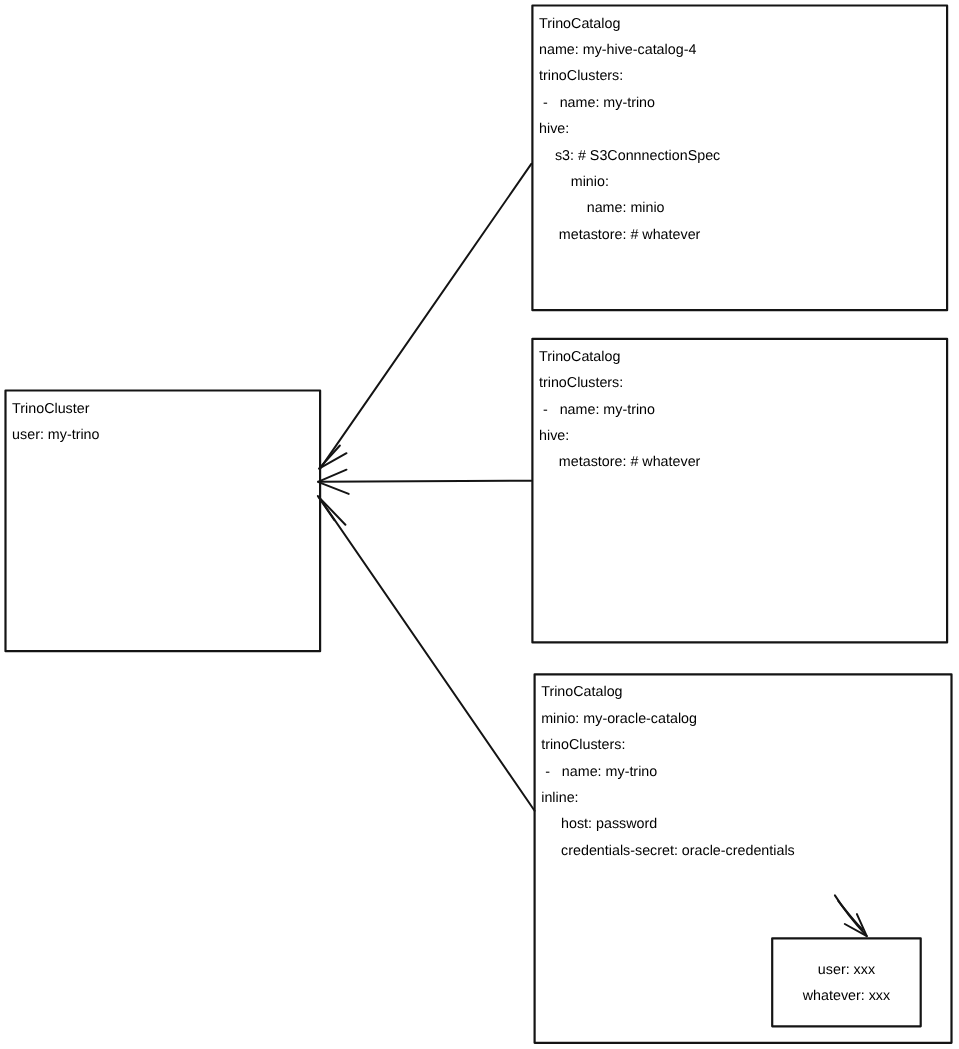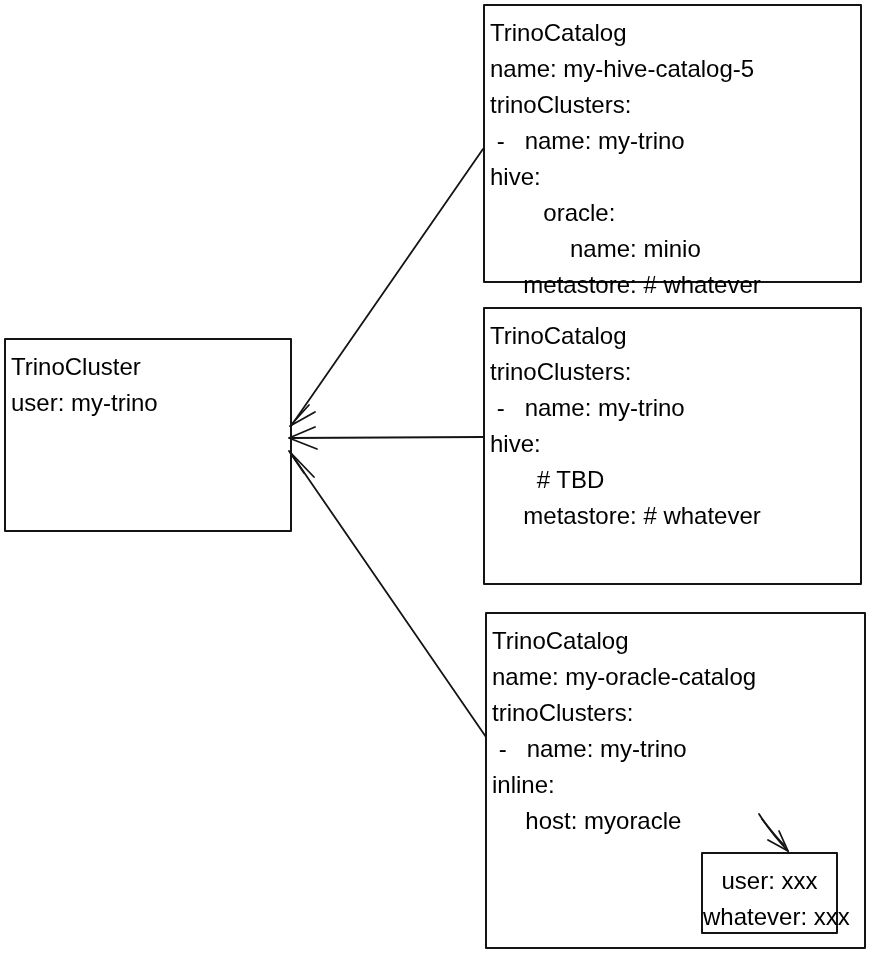--- a/index.html
+++ b/index.html
@@ -12,28 +12,27 @@
     overflow: hidden;
   }
   .box {
     position: absolute;
     box-sizing: border-box;
     border: 2px solid #141414;
     background: #ffffff;
     border-radius: 1px;
   }
   .box .tline {
-    font-size: 24px;
+    font-size: 13px;
     line-height: 24px;
     color: #000000;
     white-space: pre;
-    margin-top: 12px;
   }
   .pad { padding: 3px 2px 0 5px; }
-  #cluster-box  { left: 4px;   top: 338px; width: 288px; height: 194px; }
+  #cluster-box  { left: 4px;   top: 354px; width: 288px; height: 239px; }
   #catalog1-box { left: 483px; top: 4px;   width: 379px; height: 279px; }
   #catalog2-box { left: 483px; top: 307px; width: 379px; height: 278px; }
   #catalog3-box { left: 485px; top: 612px; width: 381px; height: 337px; }
   #secret-box   {
     left: 701px; top: 852px; width: 137px; height: 82px;
     display: flex; flex-direction: column; justify-content: center;
     text-align: center;
   }
   svg.connector-layer {
     position: absolute;
@@ -47,45 +46,46 @@
 
 <div class="canvas">
 
   <div class="box pad" id="cluster-box">
     <div class="tline">TrinoCluster</div>
     <div class="tline">user: my-trino</div>
   </div>
 
   <div class="box pad" id="catalog1-box">
     <div class="tline">TrinoCatalog</div>
-    <div class="tline">name: my-hive-catalog-5</div>
+    <div class="tline">name: my-hive-catalog-4</div>
     <div class="tline">trinoClusters:</div>
     <div class="tline"> -   name: my-trino</div>
     <div class="tline">hive:</div>
-    <div class="tline">        oracle:</div>
+    <div class="tline">    s3: # S3ConnnectionSpec</div>
+    <div class="tline">        minio:</div>
     <div class="tline">            name: minio</div>
     <div class="tline">     metastore: # whatever</div>
   </div>
 
   <div class="box pad" id="catalog2-box">
     <div class="tline">TrinoCatalog</div>
     <div class="tline">trinoClusters:</div>
     <div class="tline"> -   name: my-trino</div>
     <div class="tline">hive:</div>
-    <div class="tline">       # TBD</div>
     <div class="tline">     metastore: # whatever</div>
   </div>
 
   <div class="box pad" id="catalog3-box">
     <div class="tline">TrinoCatalog</div>
-    <div class="tline">name: my-oracle-catalog</div>
+    <div class="tline">minio: my-oracle-catalog</div>
     <div class="tline">trinoClusters:</div>
     <div class="tline"> -   name: my-trino</div>
     <div class="tline">inline:</div>
-    <div class="tline">     host: myoracle</div>
+    <div class="tline">     host: password</div>
+    <div class="tline">     credentials-secret: oracle-credentials</div>
   </div>
 
   <div class="box" id="secret-box">
     <div class="tline">user: xxx</div>
     <div class="tline">whatever: xxx</div>
   </div>
 
   <svg class="connector-layer" viewBox="0 0 872 954" xmlns="http://www.w3.org/2000/svg">
     <g stroke="#141414" stroke-width="1.8" fill="none" stroke-linecap="round">
 

